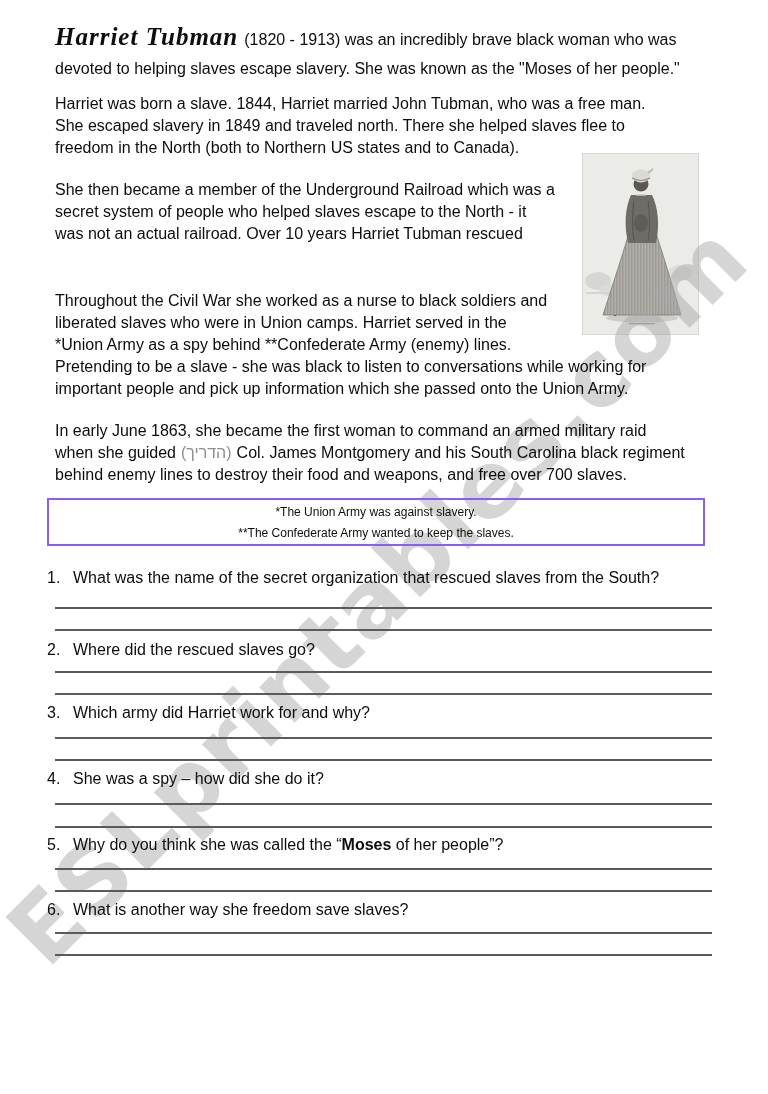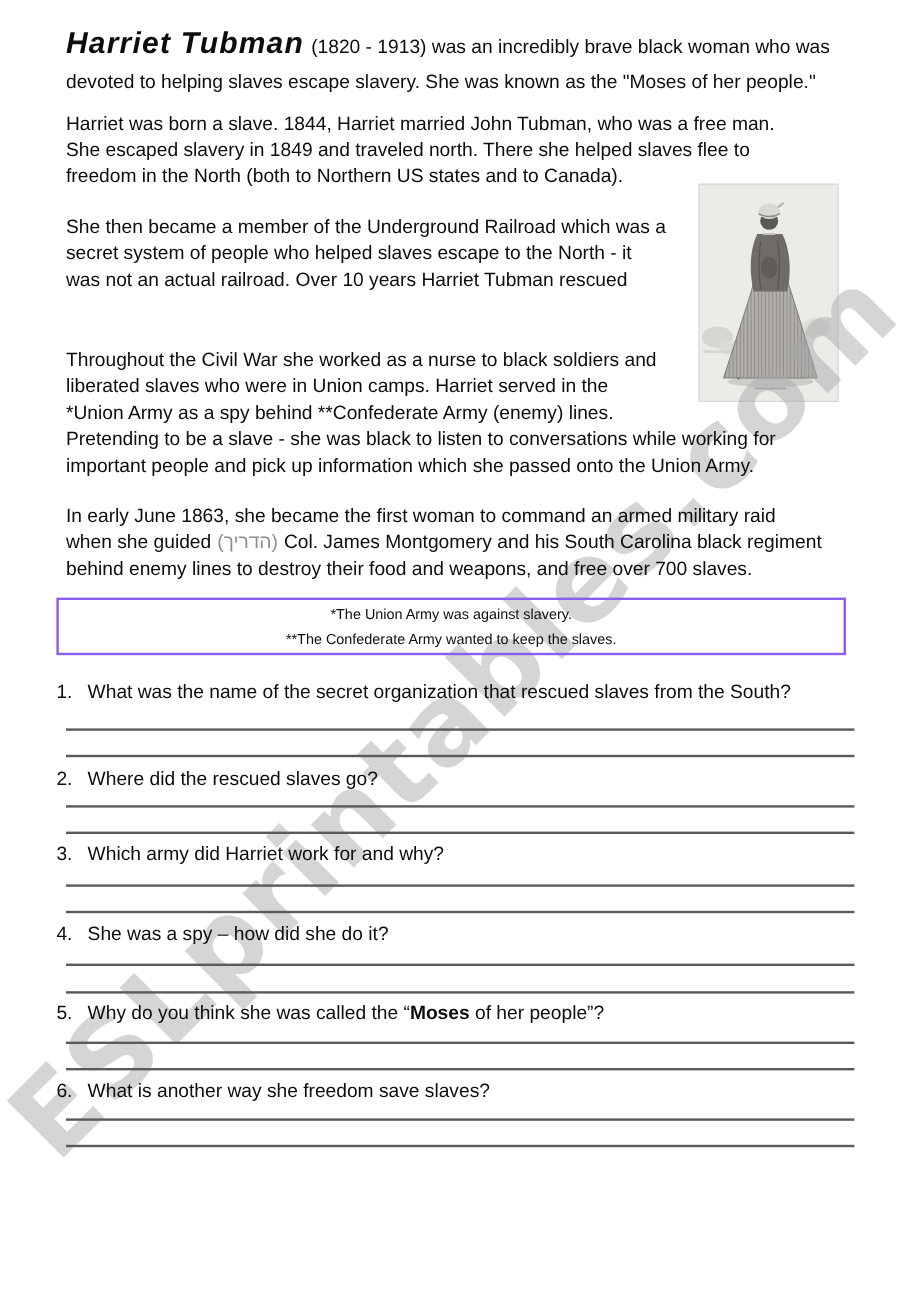--- a/index.html
+++ b/index.html
@@ -33,21 +33,21 @@
     left:582px;top:153px;
     width:117px;height:182px;
     z-index:1;
   }
   
   .content{position:absolute;inset:0;z-index:3;}
   .p{position:absolute;left:55px;width:690px;line-height:22px;font-size:16px;}
   .p .line{white-space:nowrap;}
   .p1{top:22px;line-height:29px;}
   .title{
-    font-family:Liberation Sans, sans-serif;
+    font-family:Liberation Serif, serif;
     font-weight:bold;font-style:italic;
     font-size:25px;
     letter-spacing:1px;
     margin-right:6px;
   }
   .p2{top:93px;}
   .p3{top:179px;}
   .p4{top:290px;}
   .p5{top:420px;}
   .hebrew{color:#8d8d8d;margin:0 5px;}

